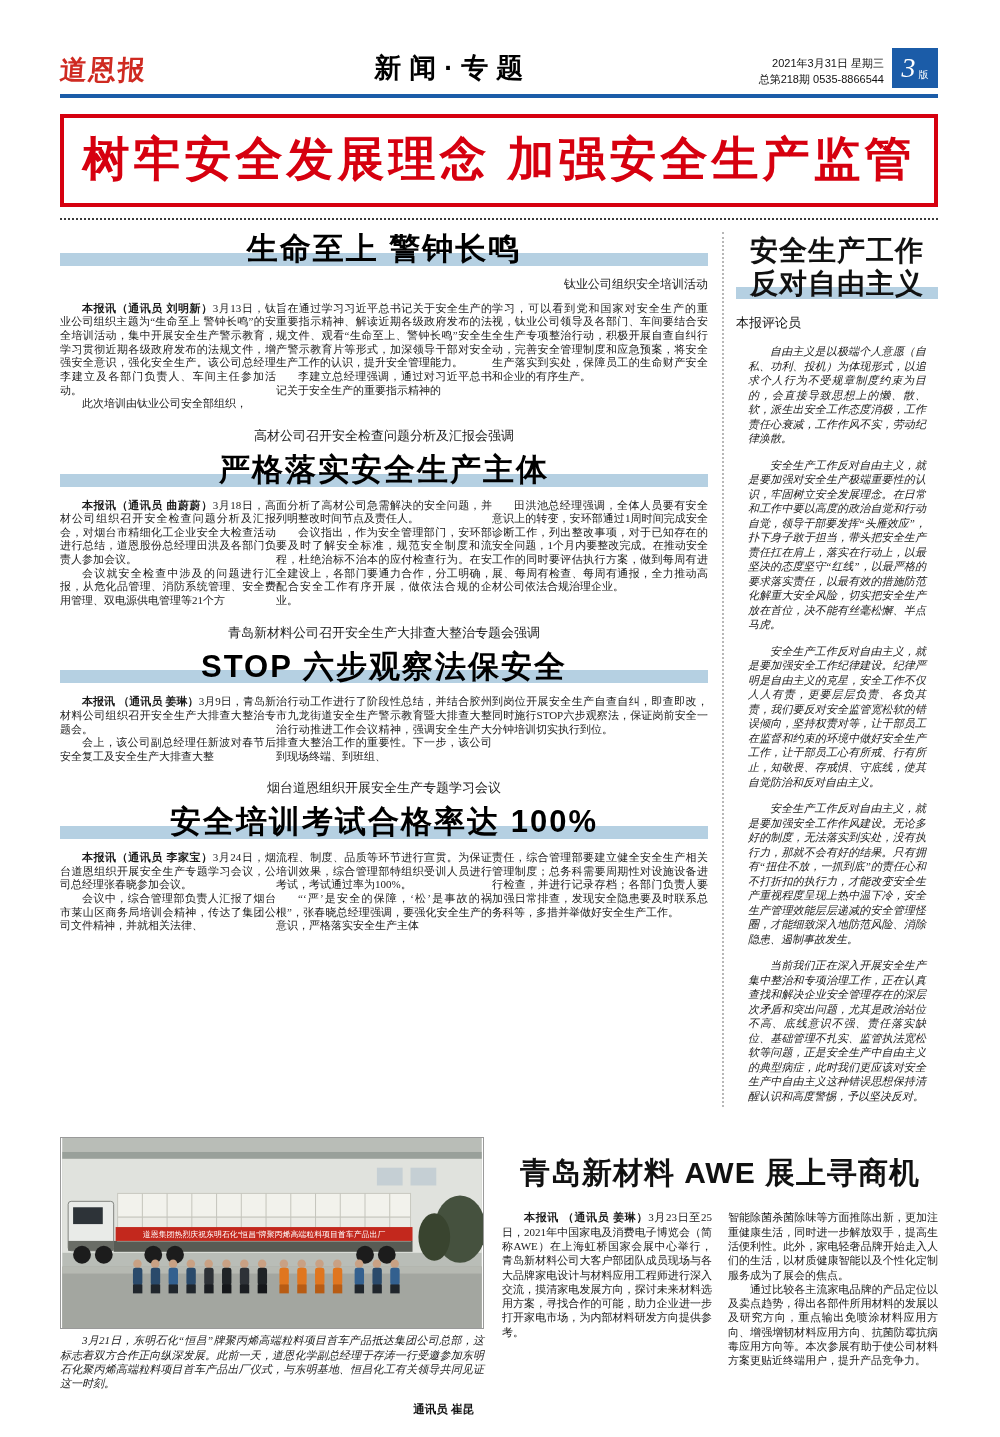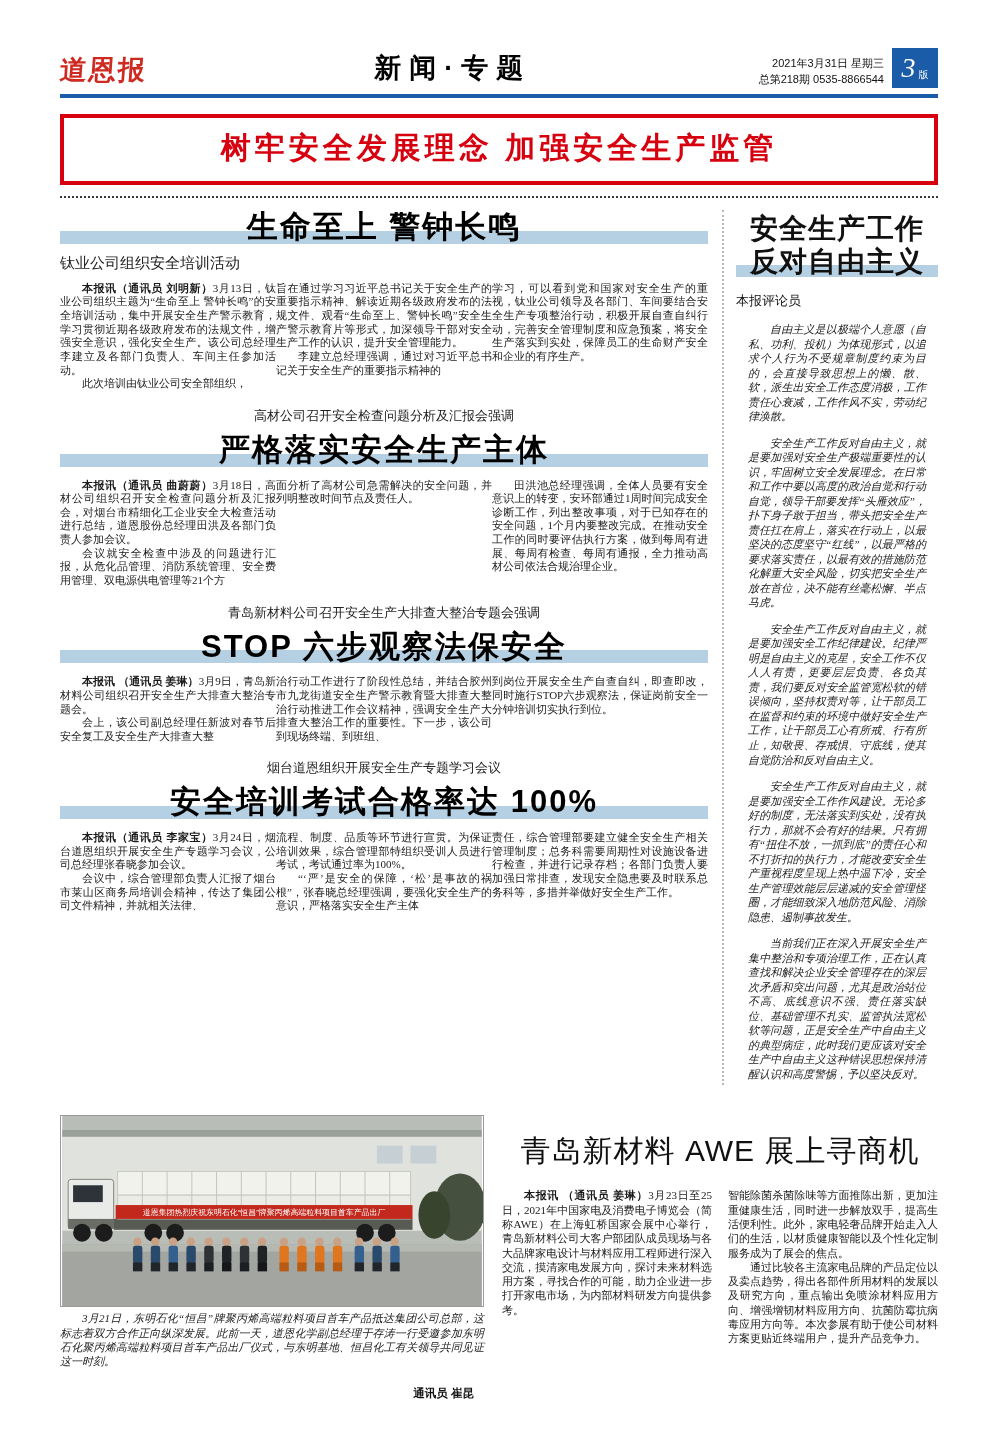--- a/index.html
+++ b/index.html
@@ -16,36 +16,36 @@
         letter-spacing:8px;color:#000;padding-bottom:2px;}
   .mast-right{display:flex;align-items:flex-end;gap:8px;}
   .dates{text-align:right;font-family:"Liberation Sans",sans-serif;font-size:11px;line-height:1.45;color:#111;}
   .pagebox{width:46px;height:40px;background:#1b5ca8;color:#fff;display:flex;align-items:center;
         justify-content:center;gap:3px;}
   .pagebox .num{font-family:"Liberation Serif",serif;font-size:28px;font-style:italic;line-height:1;}
   .pagebox .word{font-size:10px;align-self:flex-end;padding-bottom:6px;}
   .blue-rule{height:4px;background:#1b5ca8;margin-top:6px;}
   
   .red-box{margin-top:16px;border:4px solid #d6000f;padding:10px 0 12px;text-align:center;}
-  .red-box .txt{font-family:"Liberation Sans",sans-serif;font-weight:bold;font-size:30px;
+  .red-box .txt{font-family:"Liberation Sans",sans-serif;font-weight:bold;font-size:47px;
         color:#d6000f;letter-spacing:4px;}
   .dotted-hr{border:0;border-top:2.5px dotted #3a3a3a;margin:11px 0 0;}
   
   .main{display:flex;margin-top:4px;}
   .main-left{width:648px;flex:0 0 648px;}
   .vdiv{border-left:2px dotted #b7b7b7;margin:8px 12px 8px 14px;}
   .main-right{flex:1;min-width:0;}
   
   .kicker{text-align:center;font-size:13px;margin:16px 0 0;color:#222;}
   .htitle{position:relative;text-align:center;font-family:"Liberation Sans",sans-serif;
         font-weight:bold;color:#000;margin-top:6px;}
   .htitle .band{position:absolute;left:0;right:0;bottom:3px;height:13px;background:#b5d0e2;z-index:0;}
   .htitle .txt{position:relative;z-index:1;letter-spacing:2px;}
   .t31{font-size:31px;line-height:1.25;}
-  .subtitle{text-align:left;font-size:15px;margin:7px 0 2px;color:#222;}
+  .subtitle{text-align:right;font-size:12px;margin:7px 0 2px;color:#222;}
   
   .cols{display:flex;margin-top:9px;}
   .col{flex:1;font-size:11px;line-height:1.24;text-align:justify;color:#1a1a1a;}
   .col p{margin:0;text-indent:2em;}
   .col p.nin{text-indent:0;}
   .lead{font-weight:bold;font-family:"Liberation Sans",sans-serif;}
   
   .ed-title{margin-top:10px;}
   .ed-title .t{font-family:"Liberation Sans",sans-serif;font-weight:bold;font-size:28px;
         text-align:center;line-height:1.18;letter-spacing:1px;position:relative;}
@@ -54,23 +54,23 @@
   .byline{text-align:left;font-size:13px;margin:14px 0 12px;}
   .ed-body{font-size:11px;line-height:1.32;font-style:italic;text-align:justify;color:#1a1a1a;}
   .ed-body p{margin:12px;text-indent:2em;}
   
   .bottom{display:flex;gap:18px;margin-top:22px;}
   .photo-block{width:424px;flex:0 0 424px;}
   .photo-frame{width:424px;height:192px;border:1px solid #9a9a9a;box-sizing:border-box;}
   .caption{margin-top:0;font-size:11px;line-height:1.3;font-style:italic;text-align:justify;
         text-indent:2em;color:#1a1a1a;}
   .credit{text-align:right;font-family:"Liberation Sans",sans-serif;font-weight:bold;
-        font-size:11.5px;margin-top:17px;padding-right:10px;}
+        font-size:11.5px;margin-top:11px;padding-right:10px;}
   .awe{flex:1;min-width:0;}
-  .awe-title{text-align:center;font-family:"Liberation Sans",sans-serif;font-weight:normal;
+  .awe-title{text-align:center;font-family:"Liberation Sans",sans-serif;font-weight:bold;
         font-size:30px;margin:16px 0 16px;letter-spacing:1px;}
   .awe-cols{display:flex;gap:16px;}
   .awe-cols .col{font-size:11px;line-height:1.3;}
 </style>
 </head>
 <body>
 
 <div class="page">
 
   <div class="masthead">
@@ -125,20 +125,21 @@
           <div class="band"></div>
           <span class="txt">严格落实安全生产主体</span>
         </div>
         <div class="cols">
           <div class="col">
             <p><span class="lead">本报讯（通讯员 曲蔚蔚）</span><span>3月18日，高材公司组织召开安全检查问题分析及汇报会，对烟台市精细化工企业安全大检查活动进行总结，道恩股份总经理田洪及各部门负责人参加会议。</span></p>
             <p>会议就安全检查中涉及的问题进行汇报，从危化品管理、消防系统管理、安全费用管理、双电源供电管理等21个方</p>
           </div>
           <div class="col">
             <p class="nin">面分析了高材公司急需解决的安全问题，并列明整改时间节点及责任人。</p>
+            <p>会议指出，作为安全管理部门，安环部要及时了解安全标准，规范安全制度和流程，杜绝治标不治本的应付检查行为。在安全建设上，各部门要通力合作，分工明确，配合安全工作有序开展，做依法合规的企业。</p>
           </div>
           <div class="col">
             <p>田洪池总经理强调，全体人员要有安全意识上的转变，安环部通过1周时间完成安全诊断工作，列出整改事项，对于已知存在的安全问题，1个月内要整改完成。在推动安全工作的同时要评估执行方案，做到每周有进展、每周有检查、每周有通报，全力推动高材公司依法合规治理企业。</p>
           </div>
         </div>
       </div>
 
       <div>
         <div class="kicker">青岛新材料公司召开安全生产大排查大整治专题会强调</div>
         <div class="htitle t31">

